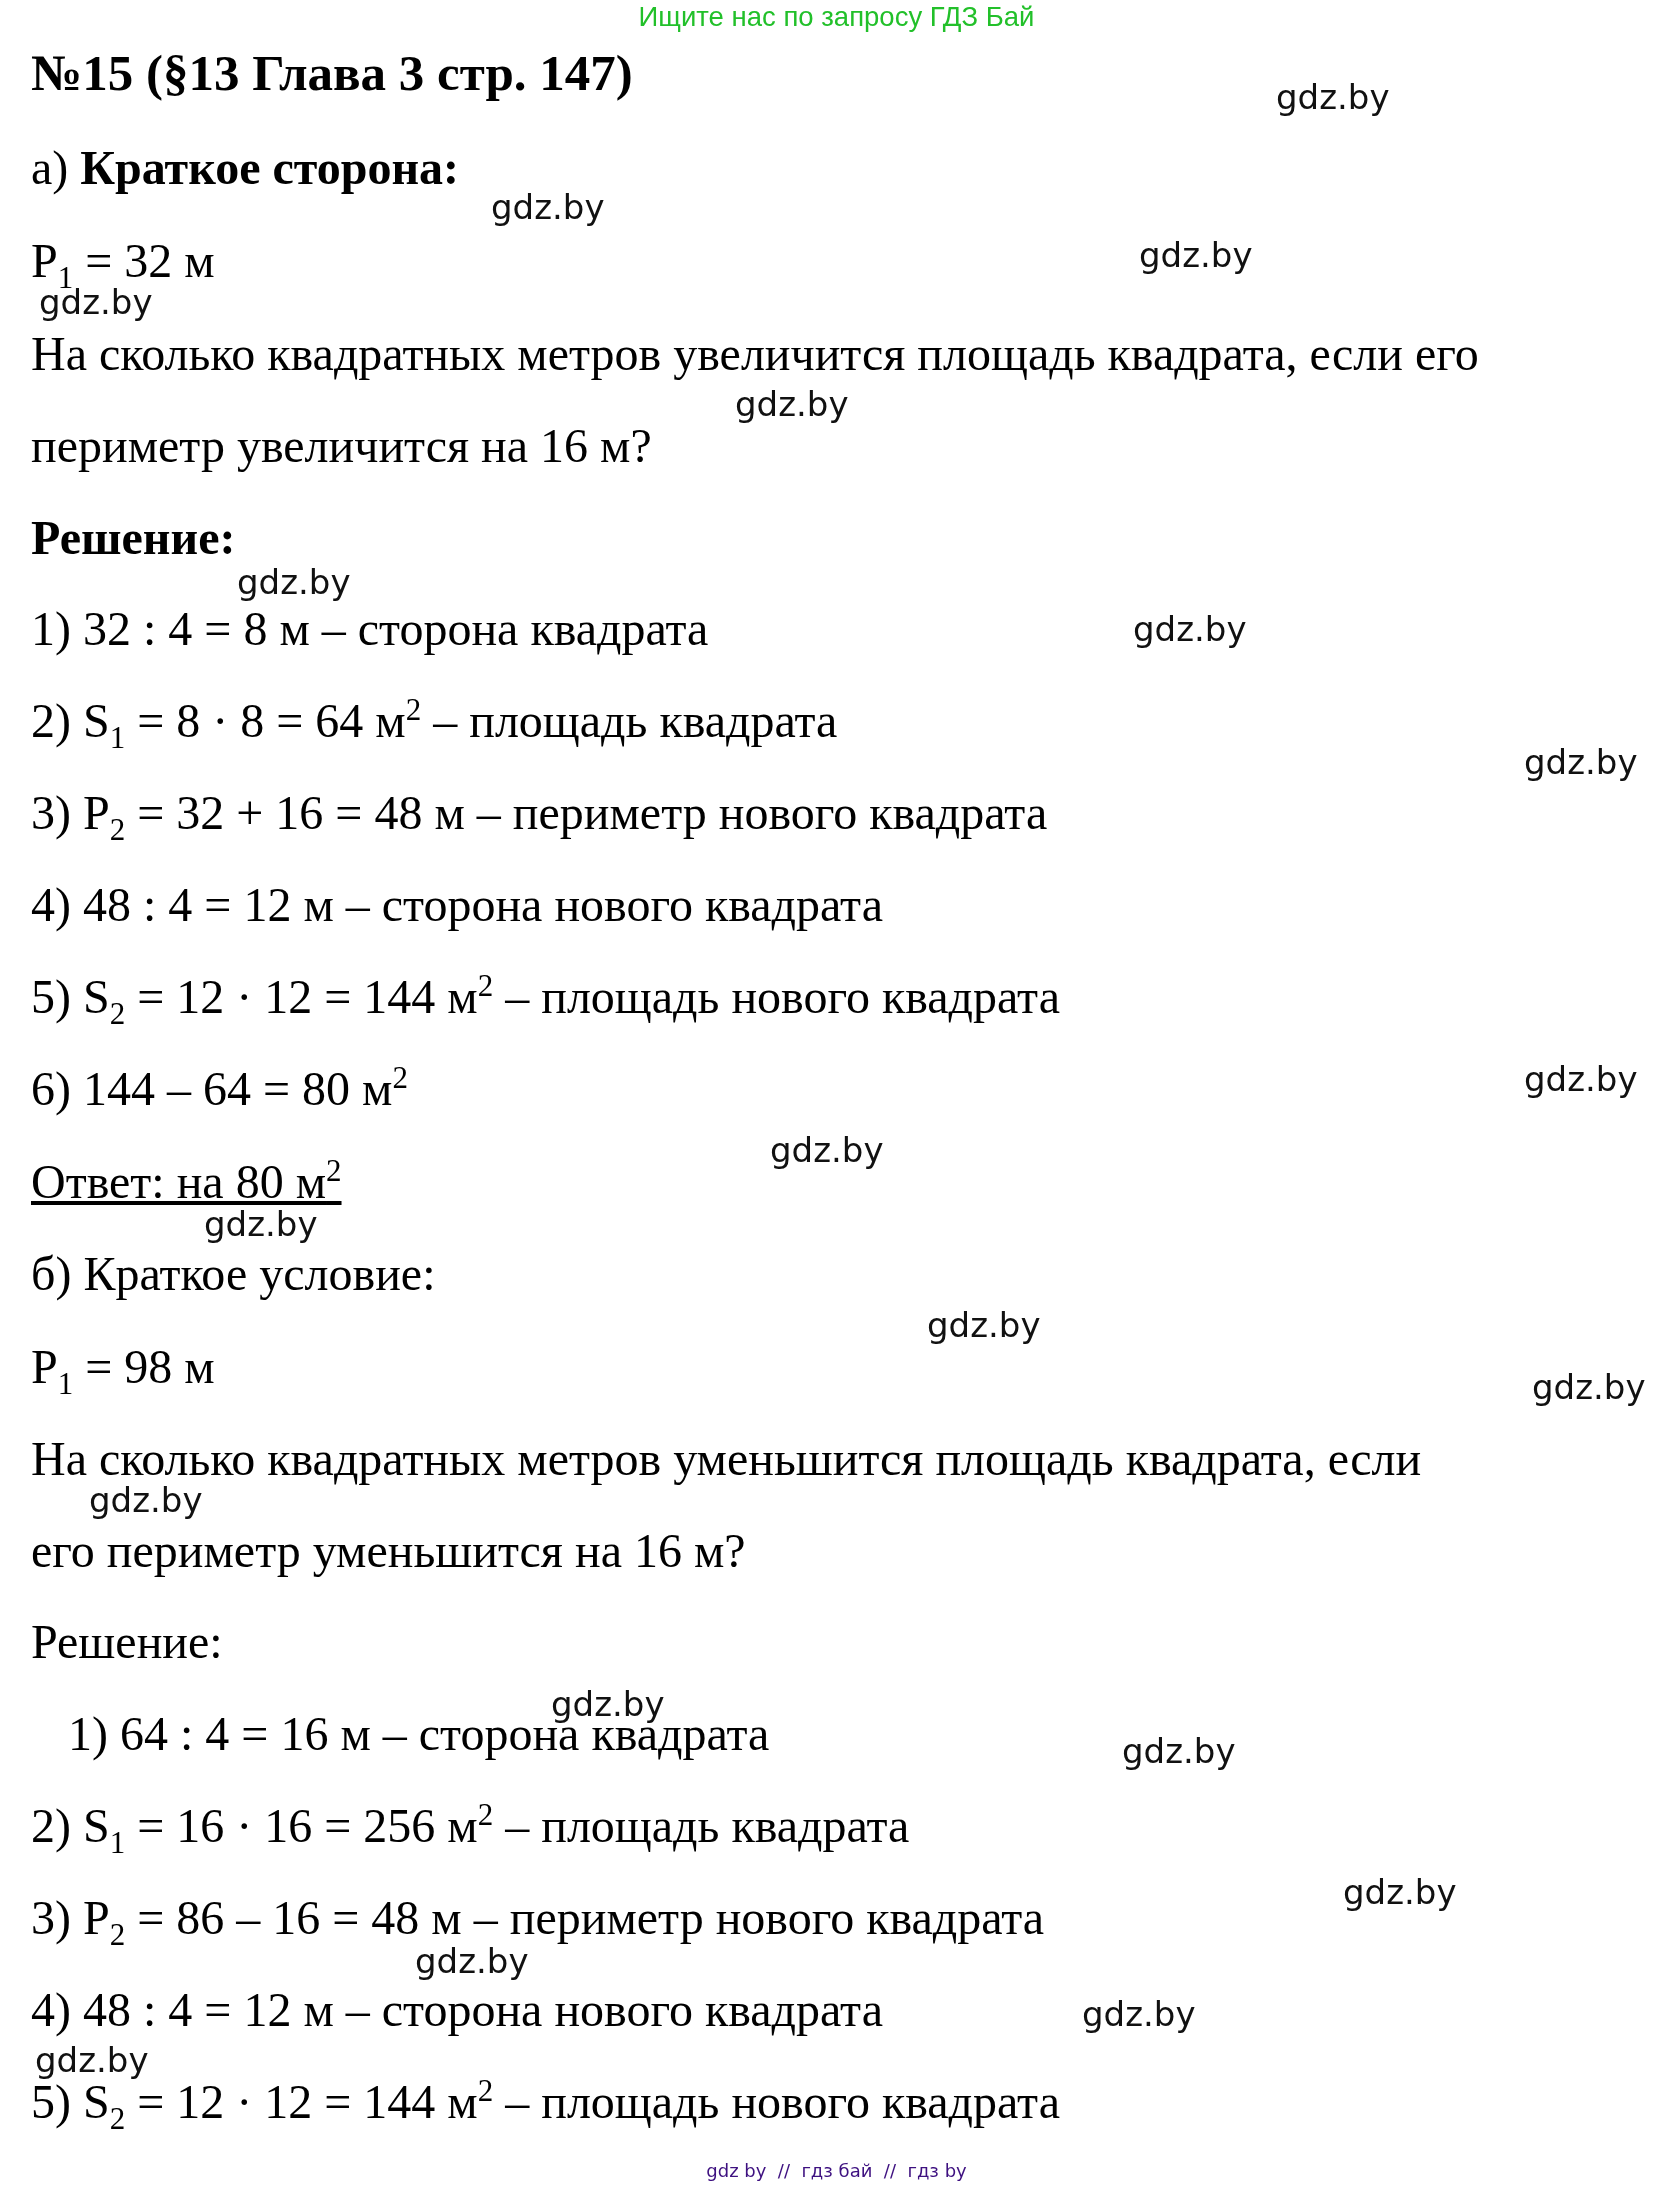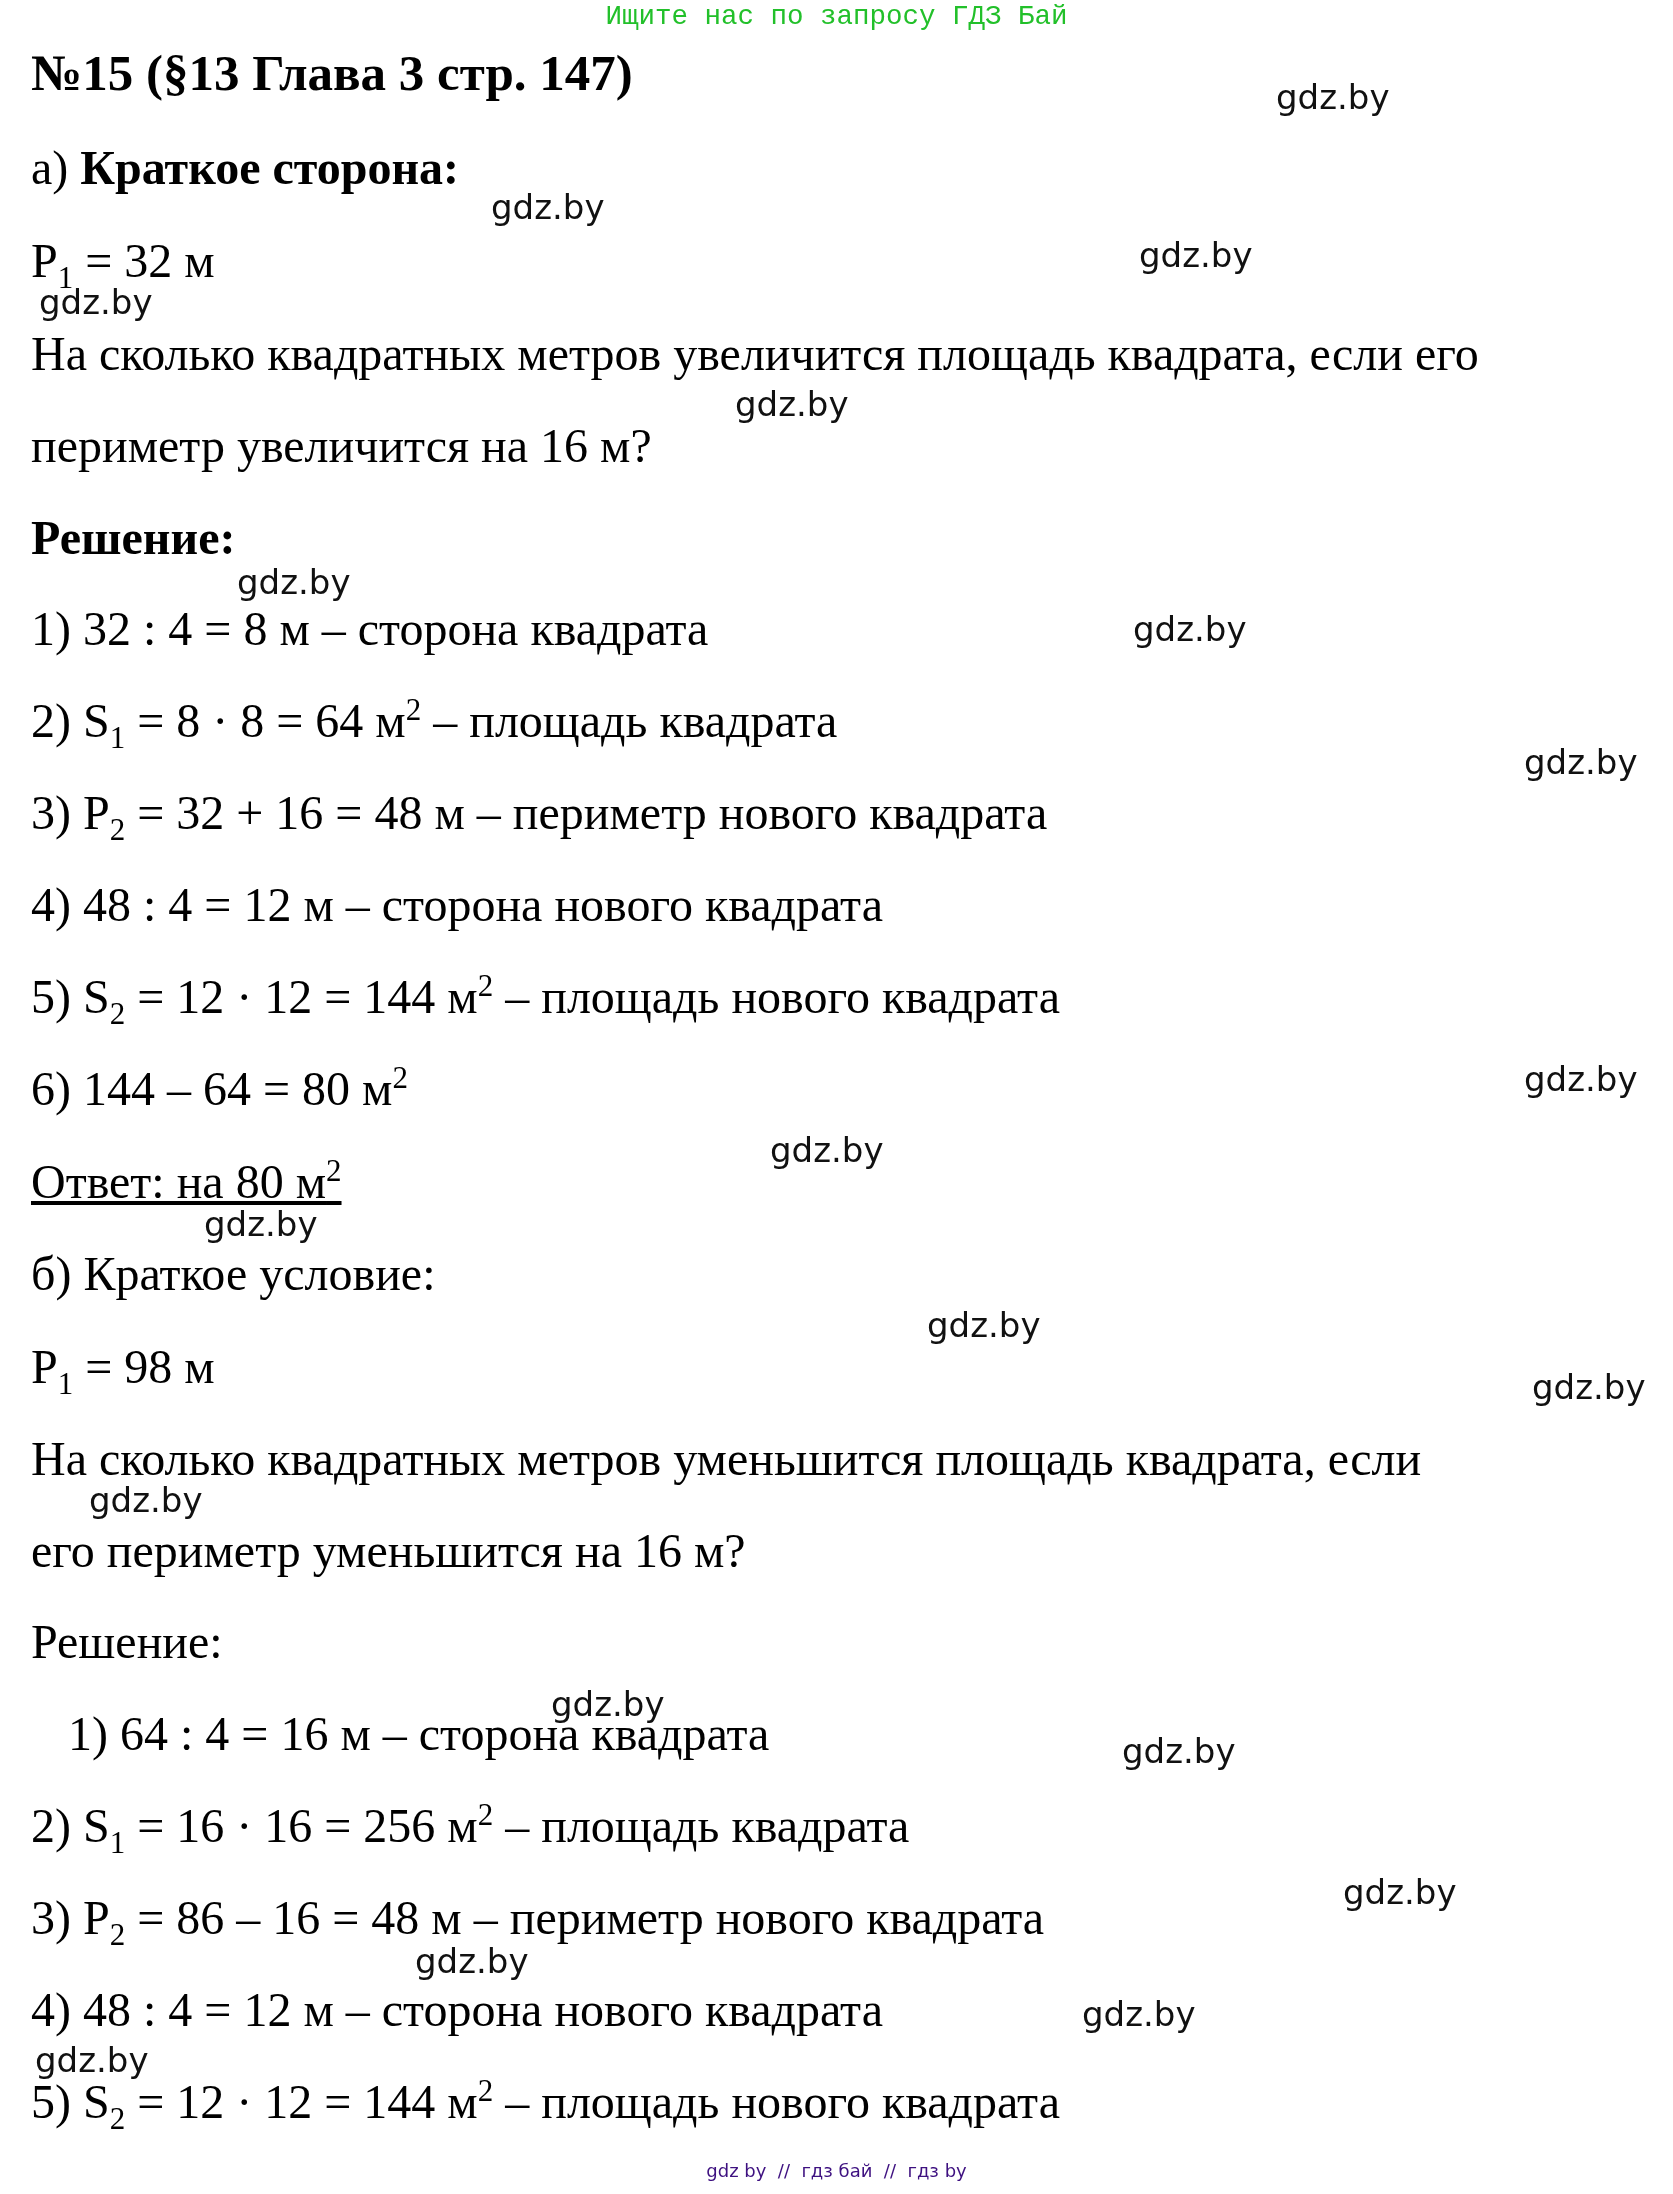--- a/index.html
+++ b/index.html
@@ -1,18 +1,18 @@
 <!DOCTYPE html>
 <html style="font-size:14.7px"><head>
 <meta charset="utf-8">
 <style>
   html, body { margin:0; padding:0; background:#ffffff; }
   body { width:1673px; height:2195px; position:relative; overflow:hidden; }
   .ad { position:absolute; top:0; left:0; width:1673px; text-align:center; color:#22c02a;
-        font-family:Liberation Mono, monospace; font-size:27.5px; line-height:33px; }
+        font-family:Liberation Sans, sans-serif; font-size:27.5px; line-height:33px; }
   .ln { position:absolute; left:31px; font-family:"Liberation Serif", serif; font-size:48px;
         color:#000; white-space:nowrap; line-height:55px; }
   .b { font-weight:bold; }
   .wm { position:absolute; font-family:"DejaVu Sans", sans-serif; font-size:34px; color:#111; line-height:29px; }
   sub, sup { font-size:31px; line-height:0; }
   .foot { position:absolute; top:2154px; left:0; width:1673px; text-align:center; color:#3e1180;
           font-family:"DejaVu Sans", sans-serif; font-size:18px; line-height:33px; }
 </style>
 </head>
 <body>

